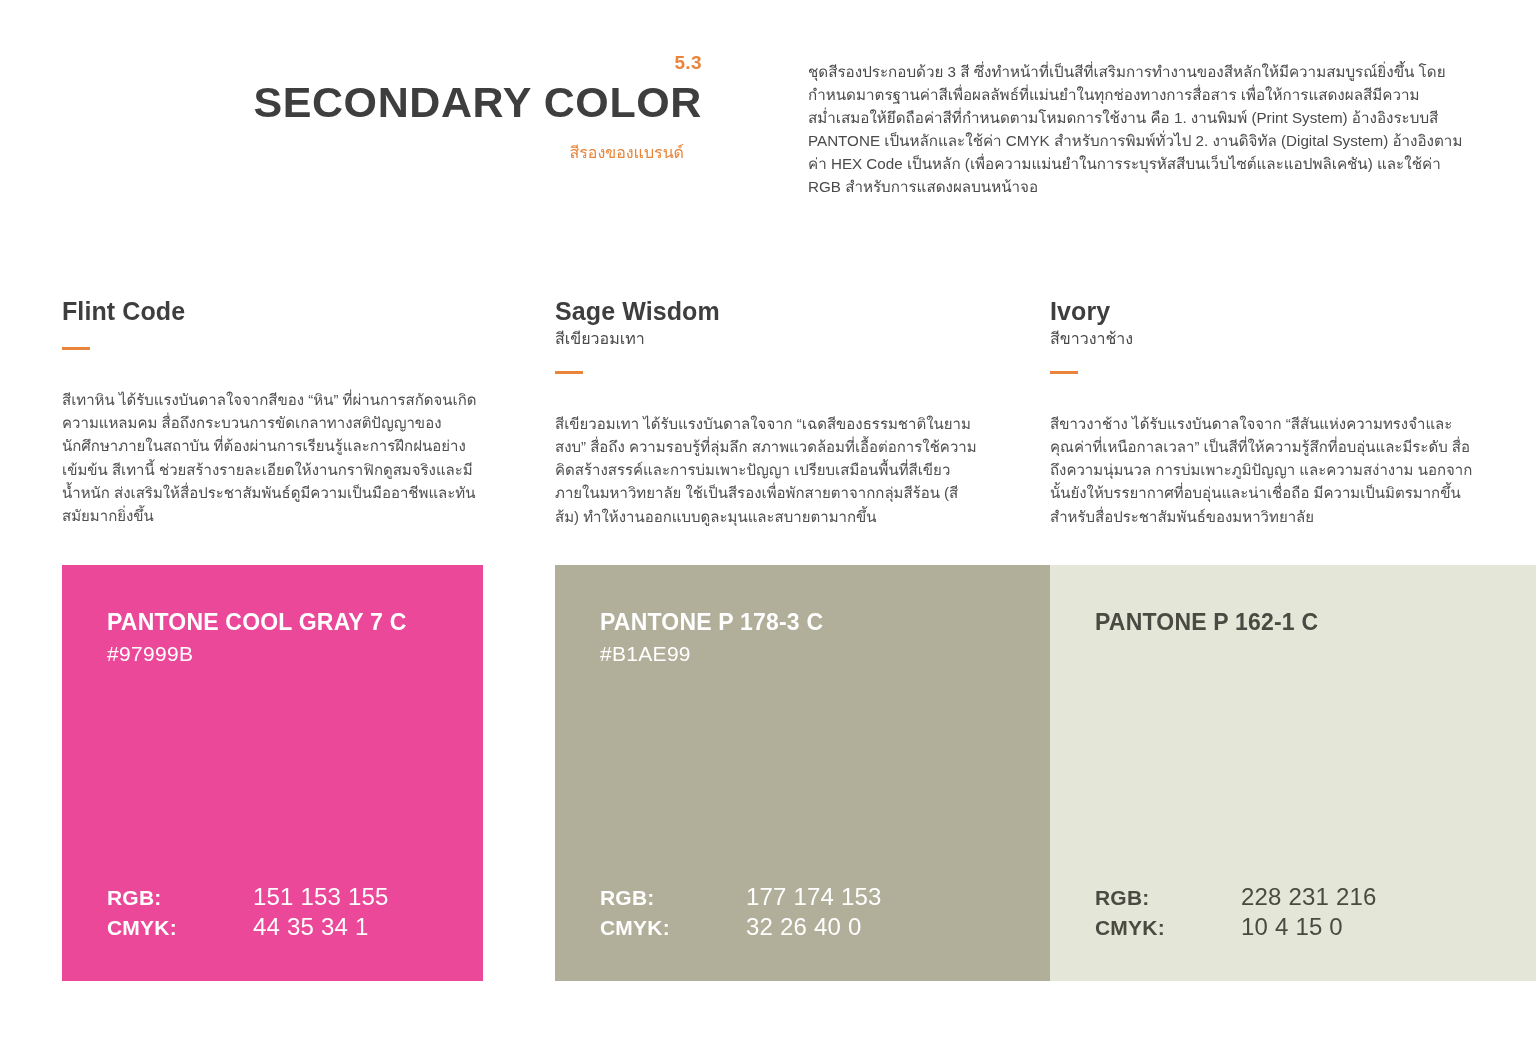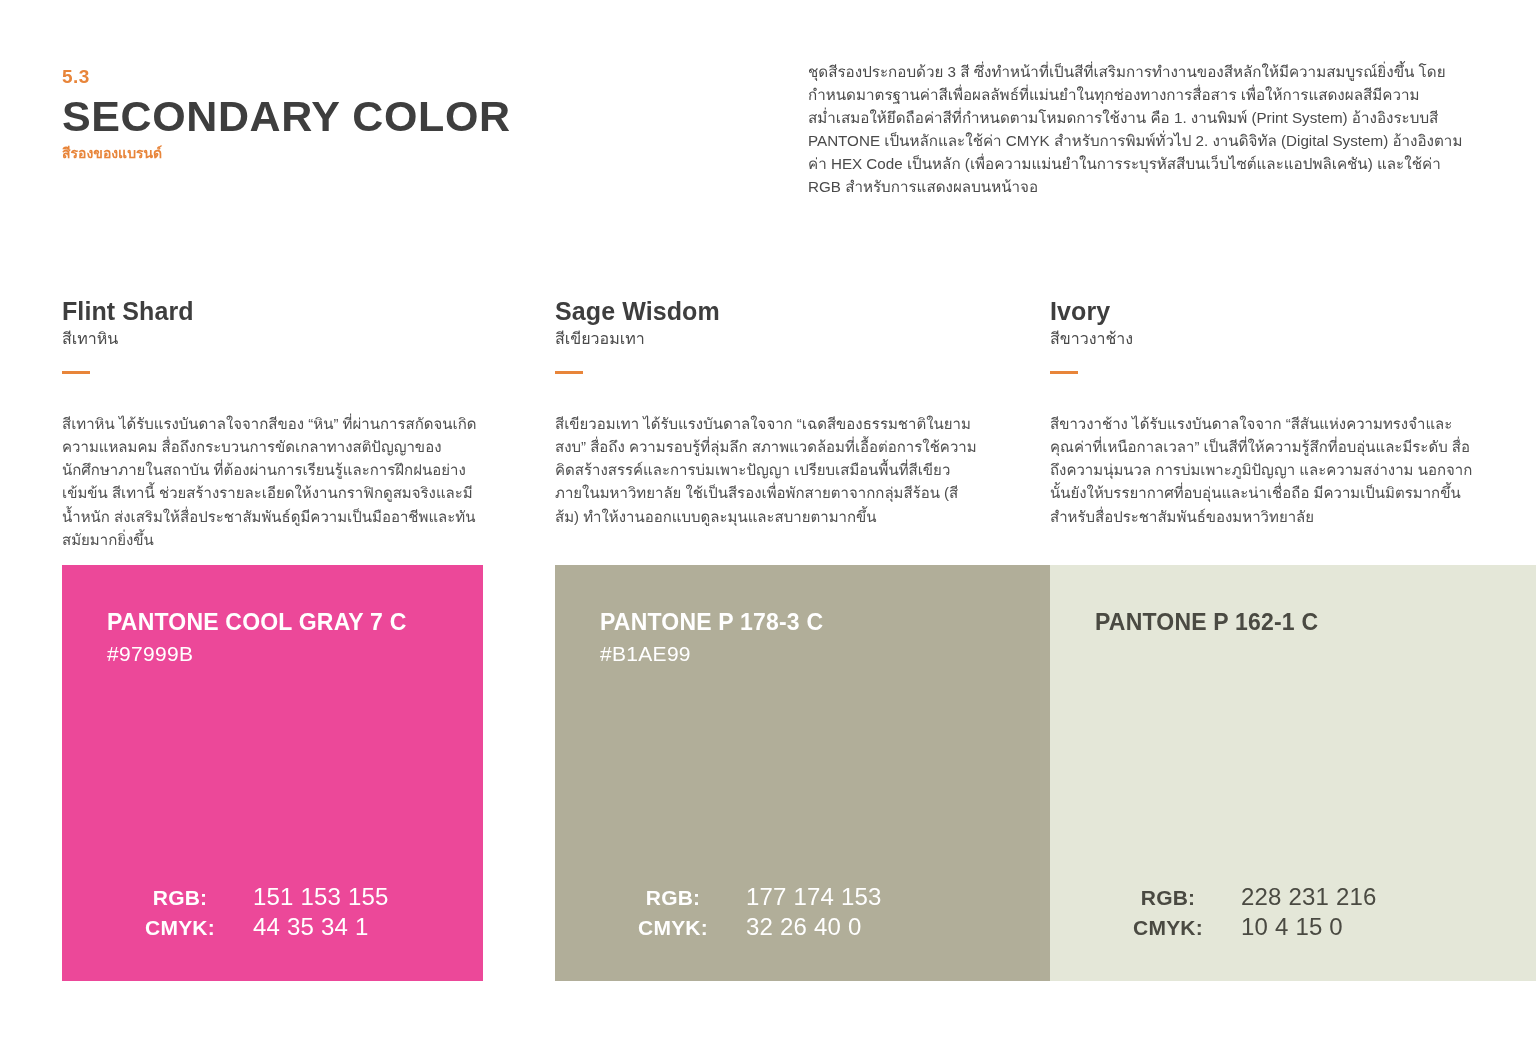--- a/index.html
+++ b/index.html
@@ -13,45 +13,46 @@
     position: relative;
     font-family: "Liberation Sans", "DejaVu Sans", sans-serif;
     color: #404040;
     overflow: hidden;
   }
 
   
   .header {
     position: absolute;
     left: 62px;
-    top: 66px;
+    top: 52px;
     width: 640px;
+    text-align: right;
   }
   .section-number {
     font-size: 19px;
     font-weight: bold;
     color: #E8853A;
     letter-spacing: 0.4px;
     line-height: 1.2;
     margin: 0 0 4px 0;
   }
   .page-title {
     font-size: 43px;
     font-weight: bold;
     color: #3E3E3E;
     letter-spacing: 0.6px;
     line-height: 1.08;
     margin: 0 0 6px 0;
   }
   .page-subtitle {
-    font-size: 14px;
-    font-weight: bold;
+    font-size: 16px;
+    font-weight: normal;
     color: #E8853A;
     line-height: 1.25;
-    margin: 0;
+    margin: 18px;
   }
 
   
   .intro {
     position: absolute;
     left: 808px;
     top: 60px;
     width: 668px;
     font-size: 15.2px;
     line-height: 1.52;
@@ -131,21 +132,20 @@
 
   .swatch-values {
     position: absolute;
     left: 45px;
     bottom: 38px;
   }
   .val-row {
     display: flex;
     align-items: baseline;
     line-height: 1.28;
-    text-align: center;
   }
   .val-label {
     font-size: 21px;
     font-weight: bold;
     width: 146px;
     flex: 0 0 146px;
     letter-spacing: 0.2px;
   }
   .val-num {
     font-size: 24px;
@@ -161,22 +161,21 @@
 
 <div class="header">
   <p class="section-number" style="color: rgb(232, 133, 58);">5.3</p>
   <h1 class="page-title" style="color: rgb(62, 62, 62);">SECONDARY COLOR</h1>
   <p class="page-subtitle" style="color: rgb(232, 133, 58);">สีรองของแบรนด์</p>
 </div>
 
 <div class="intro">ชุดสีรองประกอบด้วย 3 สี ซึ่งทำหน้าที่เป็นสีที่เสริมการทำงานของสีหลักให้มีความสมบูรณ์ยิ่งขึ้น โดยกำหนดมาตรฐานค่าสีเพื่อผลลัพธ์ที่แม่นยำในทุกช่องทางการสื่อสาร  เพื่อให้การแสดงผลสีมีความสม่ำเสมอให้ยึดถือค่าสีที่กำหนดตามโหมดการใช้งาน คือ 1. งานพิมพ์ (Print System) อ้างอิงระบบสี PANTONE เป็นหลักและใช้ค่า CMYK สำหรับการพิมพ์ทั่วไป 2. งานดิจิทัล (Digital System) อ้างอิงตามค่า HEX Code เป็นหลัก (เพื่อความแม่นยำในการระบุรหัสสีบนเว็บไซต์และแอปพลิเคชัน) และใช้ค่า RGB สำหรับการแสดงผลบนหน้าจอ</div>
 
 <div class="col col-1">
-  <h2 class="color-name">Flint Shard</h2>
-  <p class="color-name-th">สีเทาหิน</p>
+  <h2 class="color-name">Flint Code</h2>
   <div class="rule" style="background-color: rgb(232, 133, 58);"></div>
   <p class="desc">สีเทาหิน ได้รับแรงบันดาลใจจากสีของ “หิน” ที่ผ่านการสกัดจนเกิดความแหลมคม สื่อถึงกระบวนการขัดเกลาทางสติปัญญาของนักศึกษาภายในสถาบัน ที่ต้องผ่านการเรียนรู้และการฝึกฝนอย่างเข้มข้น สีเทานี้ ช่วยสร้างรายละเอียดให้งานกราฟิกดูสมจริงและมีน้ำหนัก ส่งเสริมให้สื่อประชาสัมพันธ์ดูมีความเป็นมืออาชีพและทันสมัยมากยิ่งขึ้น</p>
 </div>
 
 <div class="col col-2">
   <h2 class="color-name">Sage Wisdom</h2>
   <p class="color-name-th">สีเขียวอมเทา</p>
   <div class="rule" style="background-color: rgb(232, 133, 58);"></div>
   <p class="desc">สีเขียวอมเทา ได้รับแรงบันดาลใจจาก “เฉดสีของธรรมชาติในยามสงบ” สื่อถึง ความรอบรู้ที่ลุ่มลึก สภาพแวดล้อมที่เอื้อต่อการใช้ความคิดสร้างสรรค์และการบ่มเพาะปัญญา เปรียบเสมือนพื้นที่สีเขียวภายในมหาวิทยาลัย ใช้เป็นสีรองเพื่อพักสายตาจากกลุ่มสีร้อน (สีส้ม) ทำให้งานออกแบบดูละมุนและสบายตามากขึ้น</p>
 </div>

